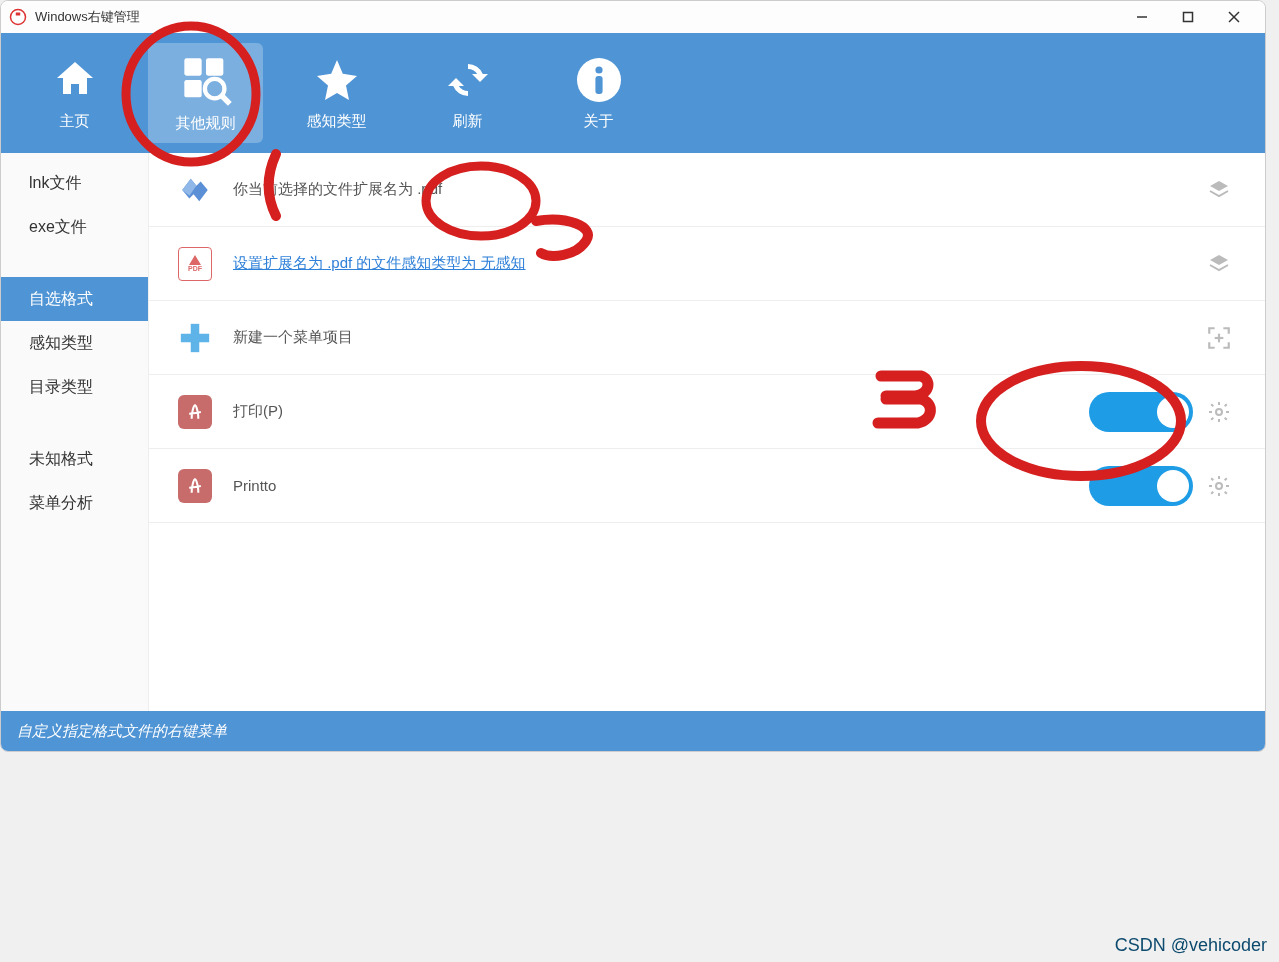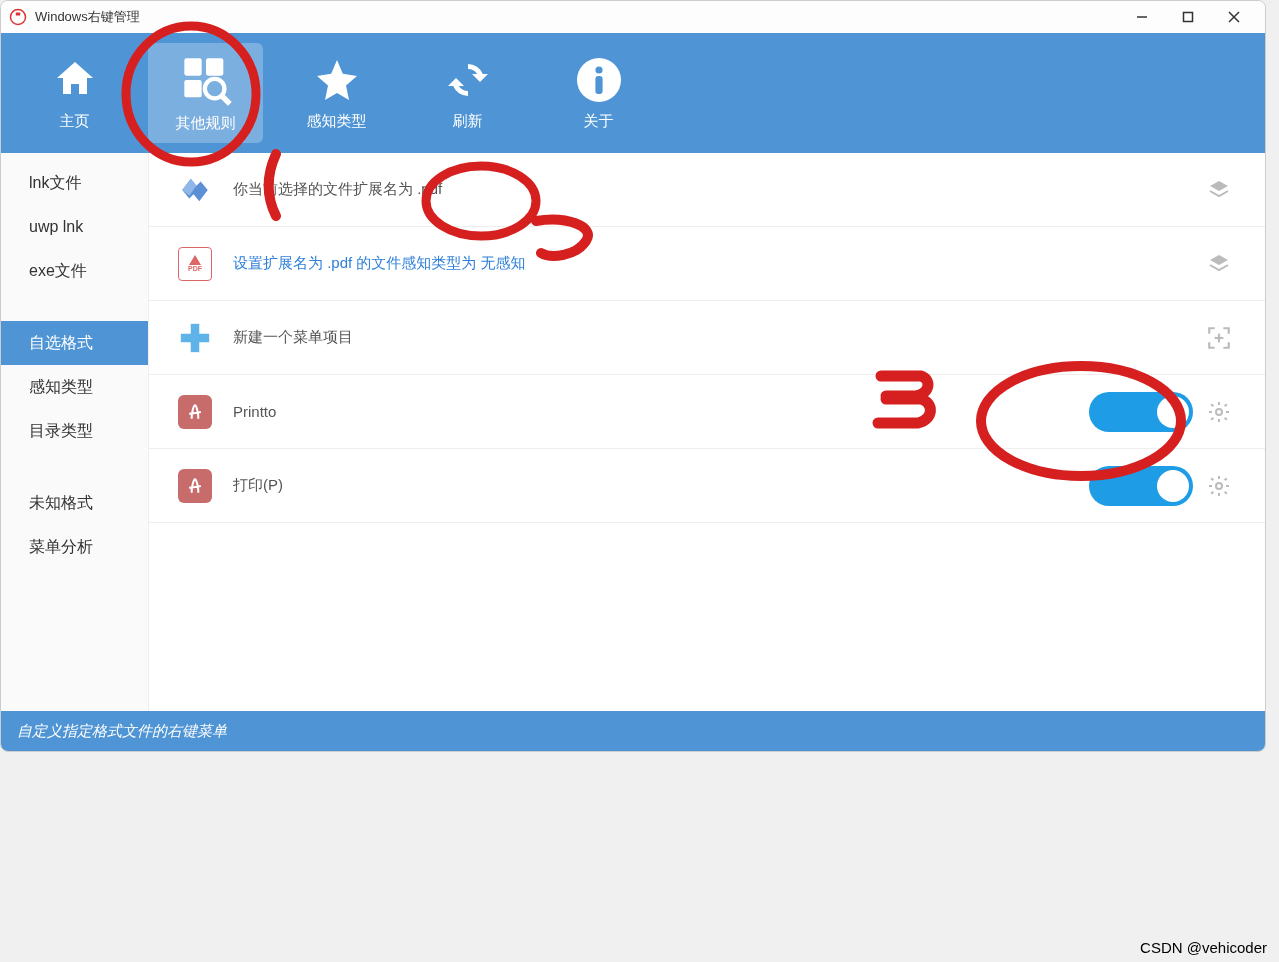--- a/index.html
+++ b/index.html
@@ -15,31 +15,31 @@
 .tool-item .label { font-size: 15px; margin-top: 8px; }
 .body { flex: 1; display: flex; overflow: hidden; }
 .sidebar { width: 148px; background: #fafafa; border-right: 1px solid #eee; display: flex; flex-direction: column; padding-top: 8px; }
 .sidebar .item { height: 44px; display: flex; align-items: center; padding-left: 28px; font-size: 16px; color: #333; cursor: pointer; }
 .sidebar .item.active { background: #4f94d4; color: #fff; }
 .sidebar .gap { height: 28px; }
 .main { flex: 1; background: #fff; overflow-y: auto; }
 .row { height: 74px; border-bottom: 1px solid #eee; display: flex; align-items: center; padding: 0 32px 0 28px; }
 .row .icon { width: 36px; height: 36px; margin-right: 20px; display: flex; align-items: center; justify-content: center; flex-shrink: 0; }
 .row .text { font-size: 15px; color: #555; flex: 1; }
-.row .text.link { color: #2f80d8; }
+.row .text.link { color: #2f80d8; text-decoration: underline; }
 .row .right-icon { width: 28px; height: 28px; display: flex; align-items: center; justify-content: center; color: #bbb; margin-left: 12px; }
 .toggle { width: 104px; height: 40px; border-radius: 20px; background: #1e9ce6; position: relative; cursor: pointer; }
 .toggle .knob { width: 32px; height: 32px; border-radius: 50%; background: #fff; position: absolute; top: 4px; right: 4px; }
 .statusbar { height: 40px; background: #4f94d4; color: #fff; display: flex; align-items: center; padding: 0 16px; font-size: 15px; font-style: italic; }
 .pdf-badge { width: 34px; height: 34px; border: 1.5px solid #d66; border-radius: 4px; display: flex; flex-direction: column; align-items: center; justify-content: center; }
 .pdf-badge .tri { width: 0; height: 0; border-left: 6px solid transparent; border-right: 6px solid transparent; border-bottom: 10px solid #d66; }
 .pdf-badge .txt { font-size: 7px; color: #d66; font-weight: bold; }
 .acrobat-icon { width: 34px; height: 34px; background: #c76b6b; border-radius: 6px; display: flex; align-items: center; justify-content: center; }
 .annotation { position: absolute; pointer-events: none; }
-.watermark { position: absolute; bottom: 6px; right: 12px; font-size: 15px; color: #000000; }
+.watermark { position: absolute; bottom: 6px; right: 12px; font-size: 18px; color: #0c4a6e; }
 </style>
 </head>
 <body>
 
 <div class="window">
 
   <div class="titlebar">
     <svg class="app-icon" viewBox="0 0 24 24">
         <circle cx="12" cy="12" r="10" fill="#fff" stroke="#d33" stroke-width="2"></circle>
         <rect x="9" y="6" width="6" height="4" fill="#d33"></rect>
@@ -98,21 +98,20 @@
           <circle cx="12" cy="7" r="1.8" fill="#4f94d4"></circle>
           <rect x="10.2" y="10" width="3.6" height="9" rx="1.5" fill="#4f94d4"></rect>
         </svg>
       <span class="label">关于</span>
     </div>
   </div>
 
   <div class="body">
     <div class="sidebar">
       <div class="item">lnk文件</div>
-      <div class="item">uwp lnk</div>
       <div class="item">exe文件</div>
       <div class="gap"></div>
       <div class="item active">自选格式</div>
       <div class="item">感知类型</div>
       <div class="item">目录类型</div>
       <div class="gap"></div>
       <div class="item">未知格式</div>
       <div class="item">菜单分析</div>
     </div>
 
@@ -168,41 +167,41 @@
 
 
       <div class="row">
         <div class="icon">
           <div class="acrobat-icon">
               <svg width="20" height="20" viewBox="0 0 24 24" fill="none" stroke="#fff" stroke-width="2.5">
                 <path d="M8 20c0-6 2-16 4-16s4 10 4 16M5 14c4 0 14-2 14-2"></path>
               </svg>
             </div>
         </div>
-        <div class="text">Printto</div>
+        <div class="text">打印(P)</div>
         <div class="toggle">
             <div class="knob"></div>
           </div>
         <div class="right-icon">
           <svg width="24" height="24" viewBox="0 0 24 24" fill="none" stroke="#bbb" stroke-width="2">
               <circle cx="12" cy="12" r="3"></circle>
               <path d="M12 2v3M12 19v3M4.2 4.2l2.1 2.1M17.7 17.7l2.1 2.1M2 12h3M19 12h3M4.2 19.8l2.1-2.1M17.7 6.3l2.1-2.1"></path>
             </svg>
         </div>
       </div>
 
       <div class="row">
         <div class="icon">
           <div class="acrobat-icon">
               <svg width="20" height="20" viewBox="0 0 24 24" fill="none" stroke="#fff" stroke-width="2.5">
                 <path d="M8 20c0-6 2-16 4-16s4 10 4 16M5 14c4 0 14-2 14-2"></path>
               </svg>
             </div>
         </div>
-        <div class="text">打印(P)</div>
+        <div class="text">Printto</div>
         <div class="toggle">
             <div class="knob"></div>
           </div>
         <div class="right-icon">
           <svg width="24" height="24" viewBox="0 0 24 24" fill="none" stroke="#bbb" stroke-width="2">
               <circle cx="12" cy="12" r="3"></circle>
               <path d="M12 2v3M12 19v3M4.2 4.2l2.1 2.1M17.7 17.7l2.1 2.1M2 12h3M19 12h3M4.2 19.8l2.1-2.1M17.7 6.3l2.1-2.1"></path>
             </svg>
         </div>
       </div>

